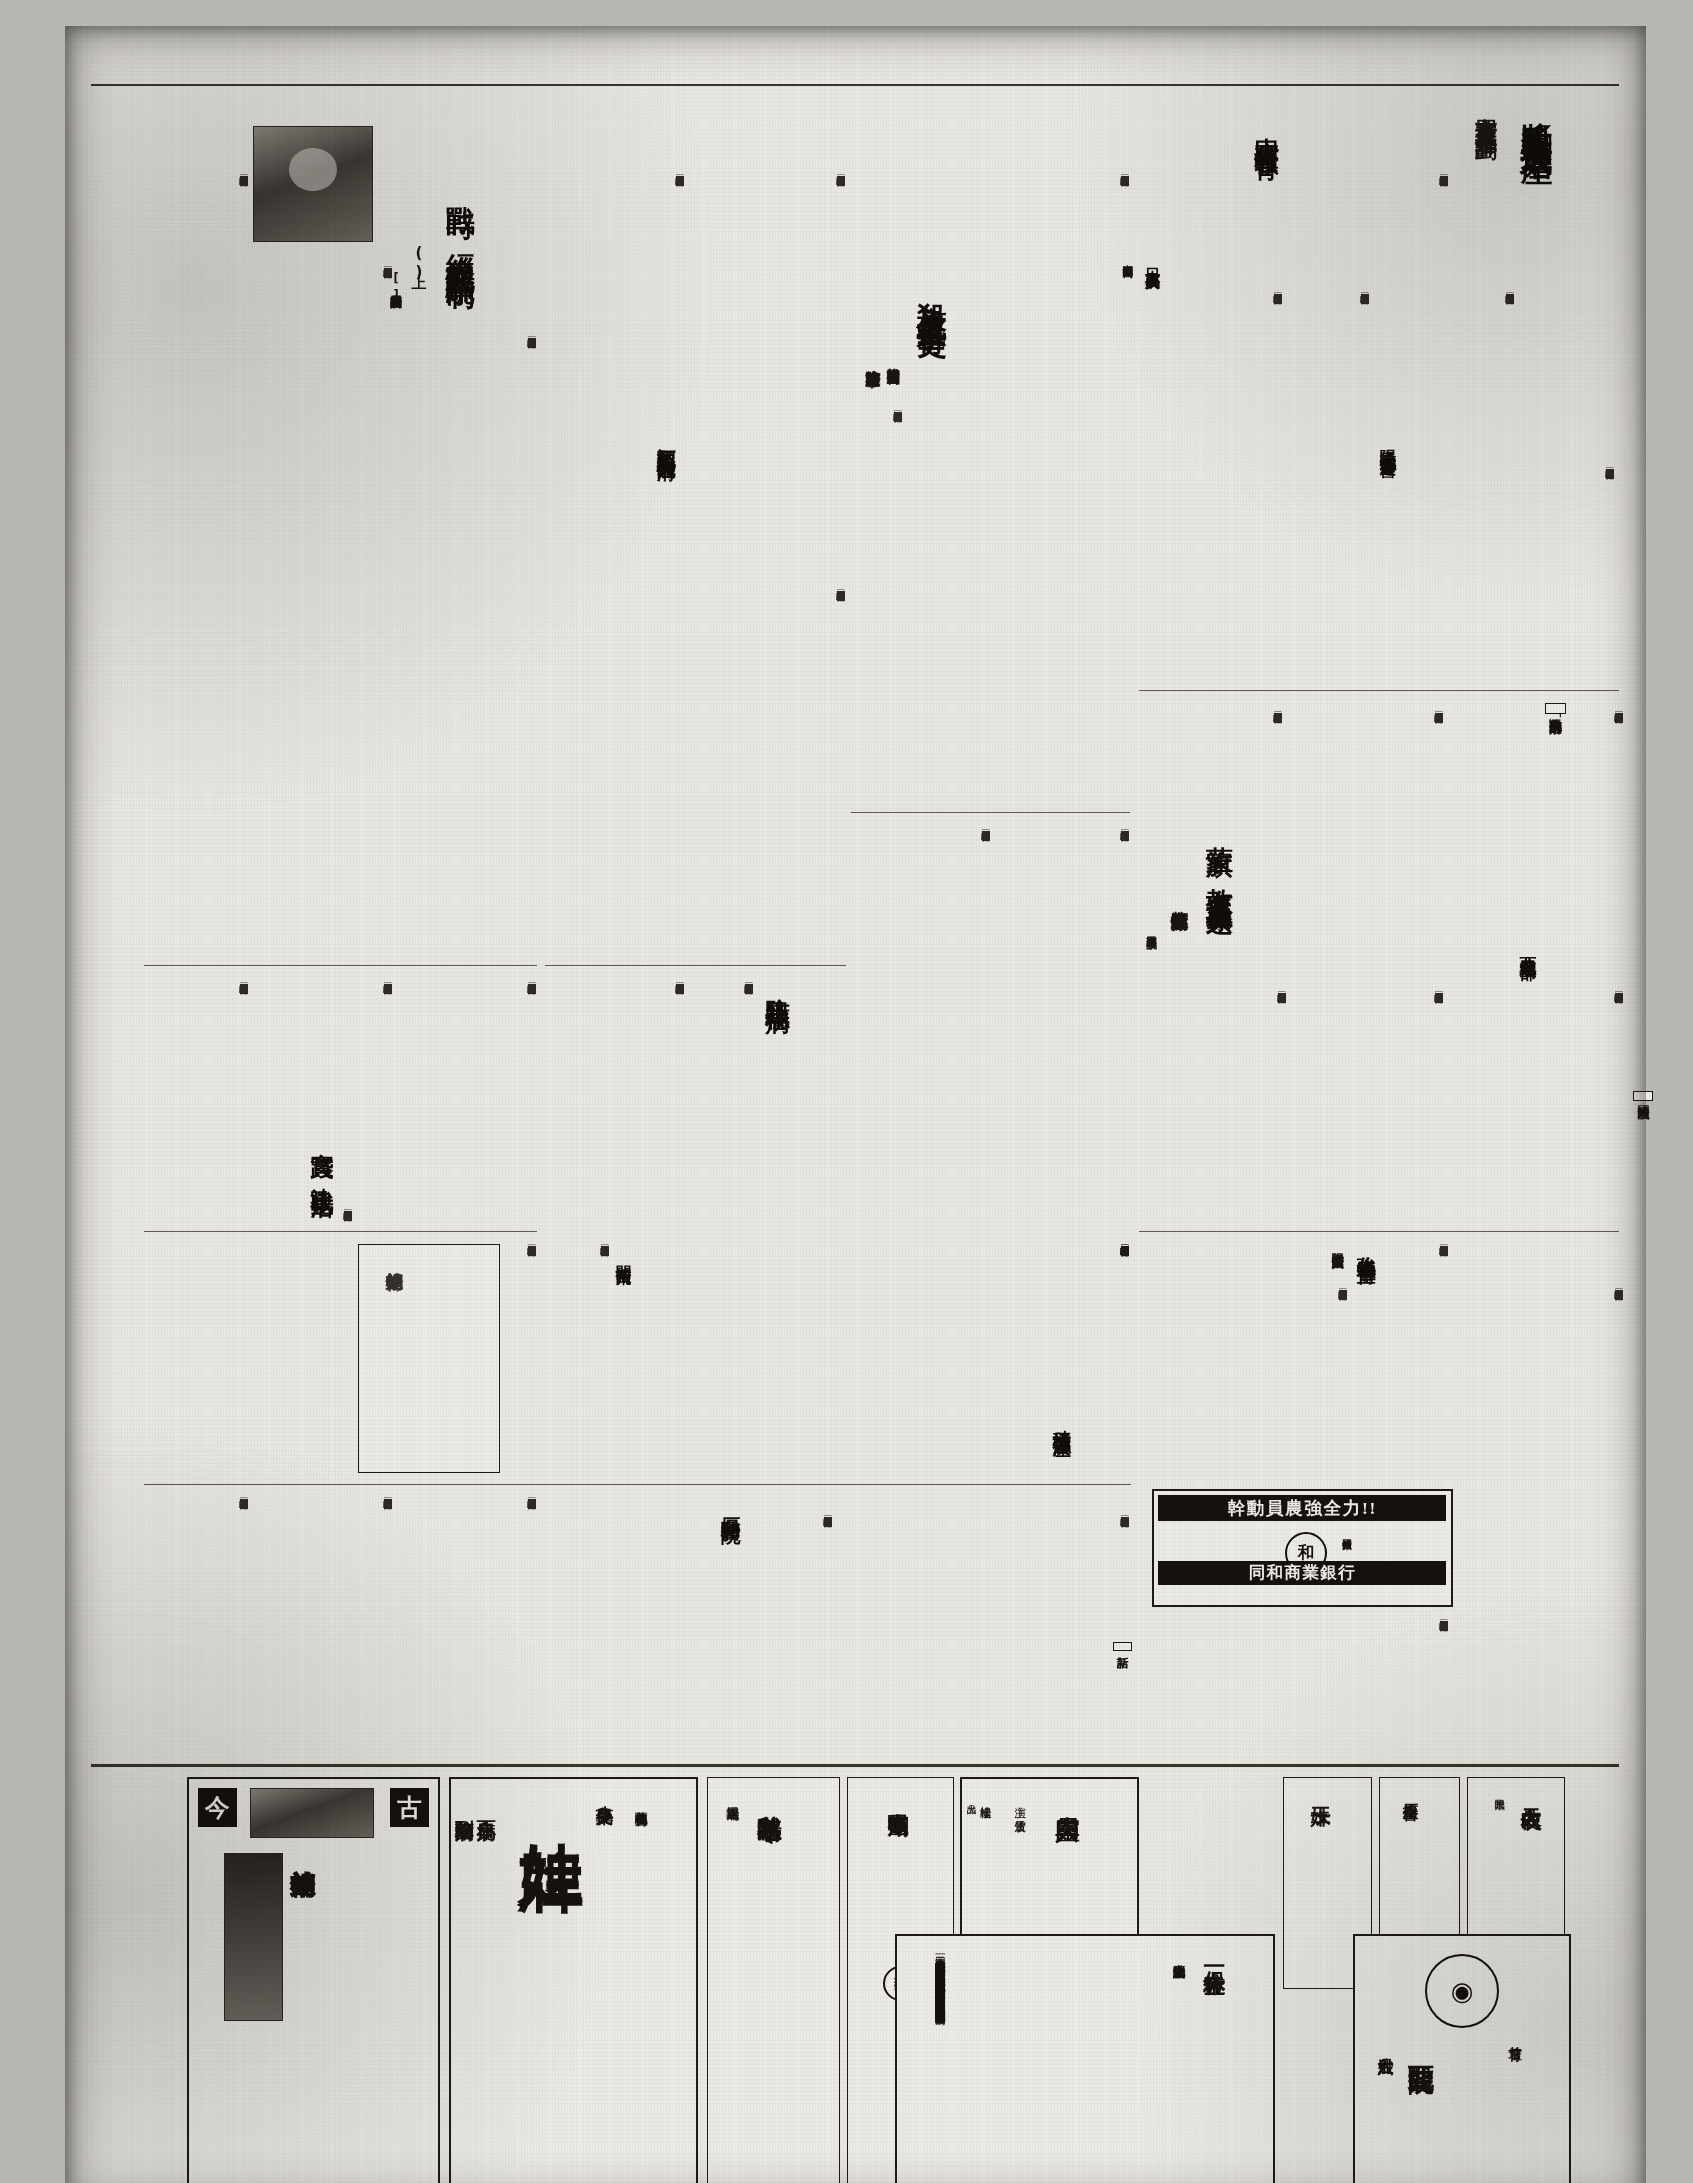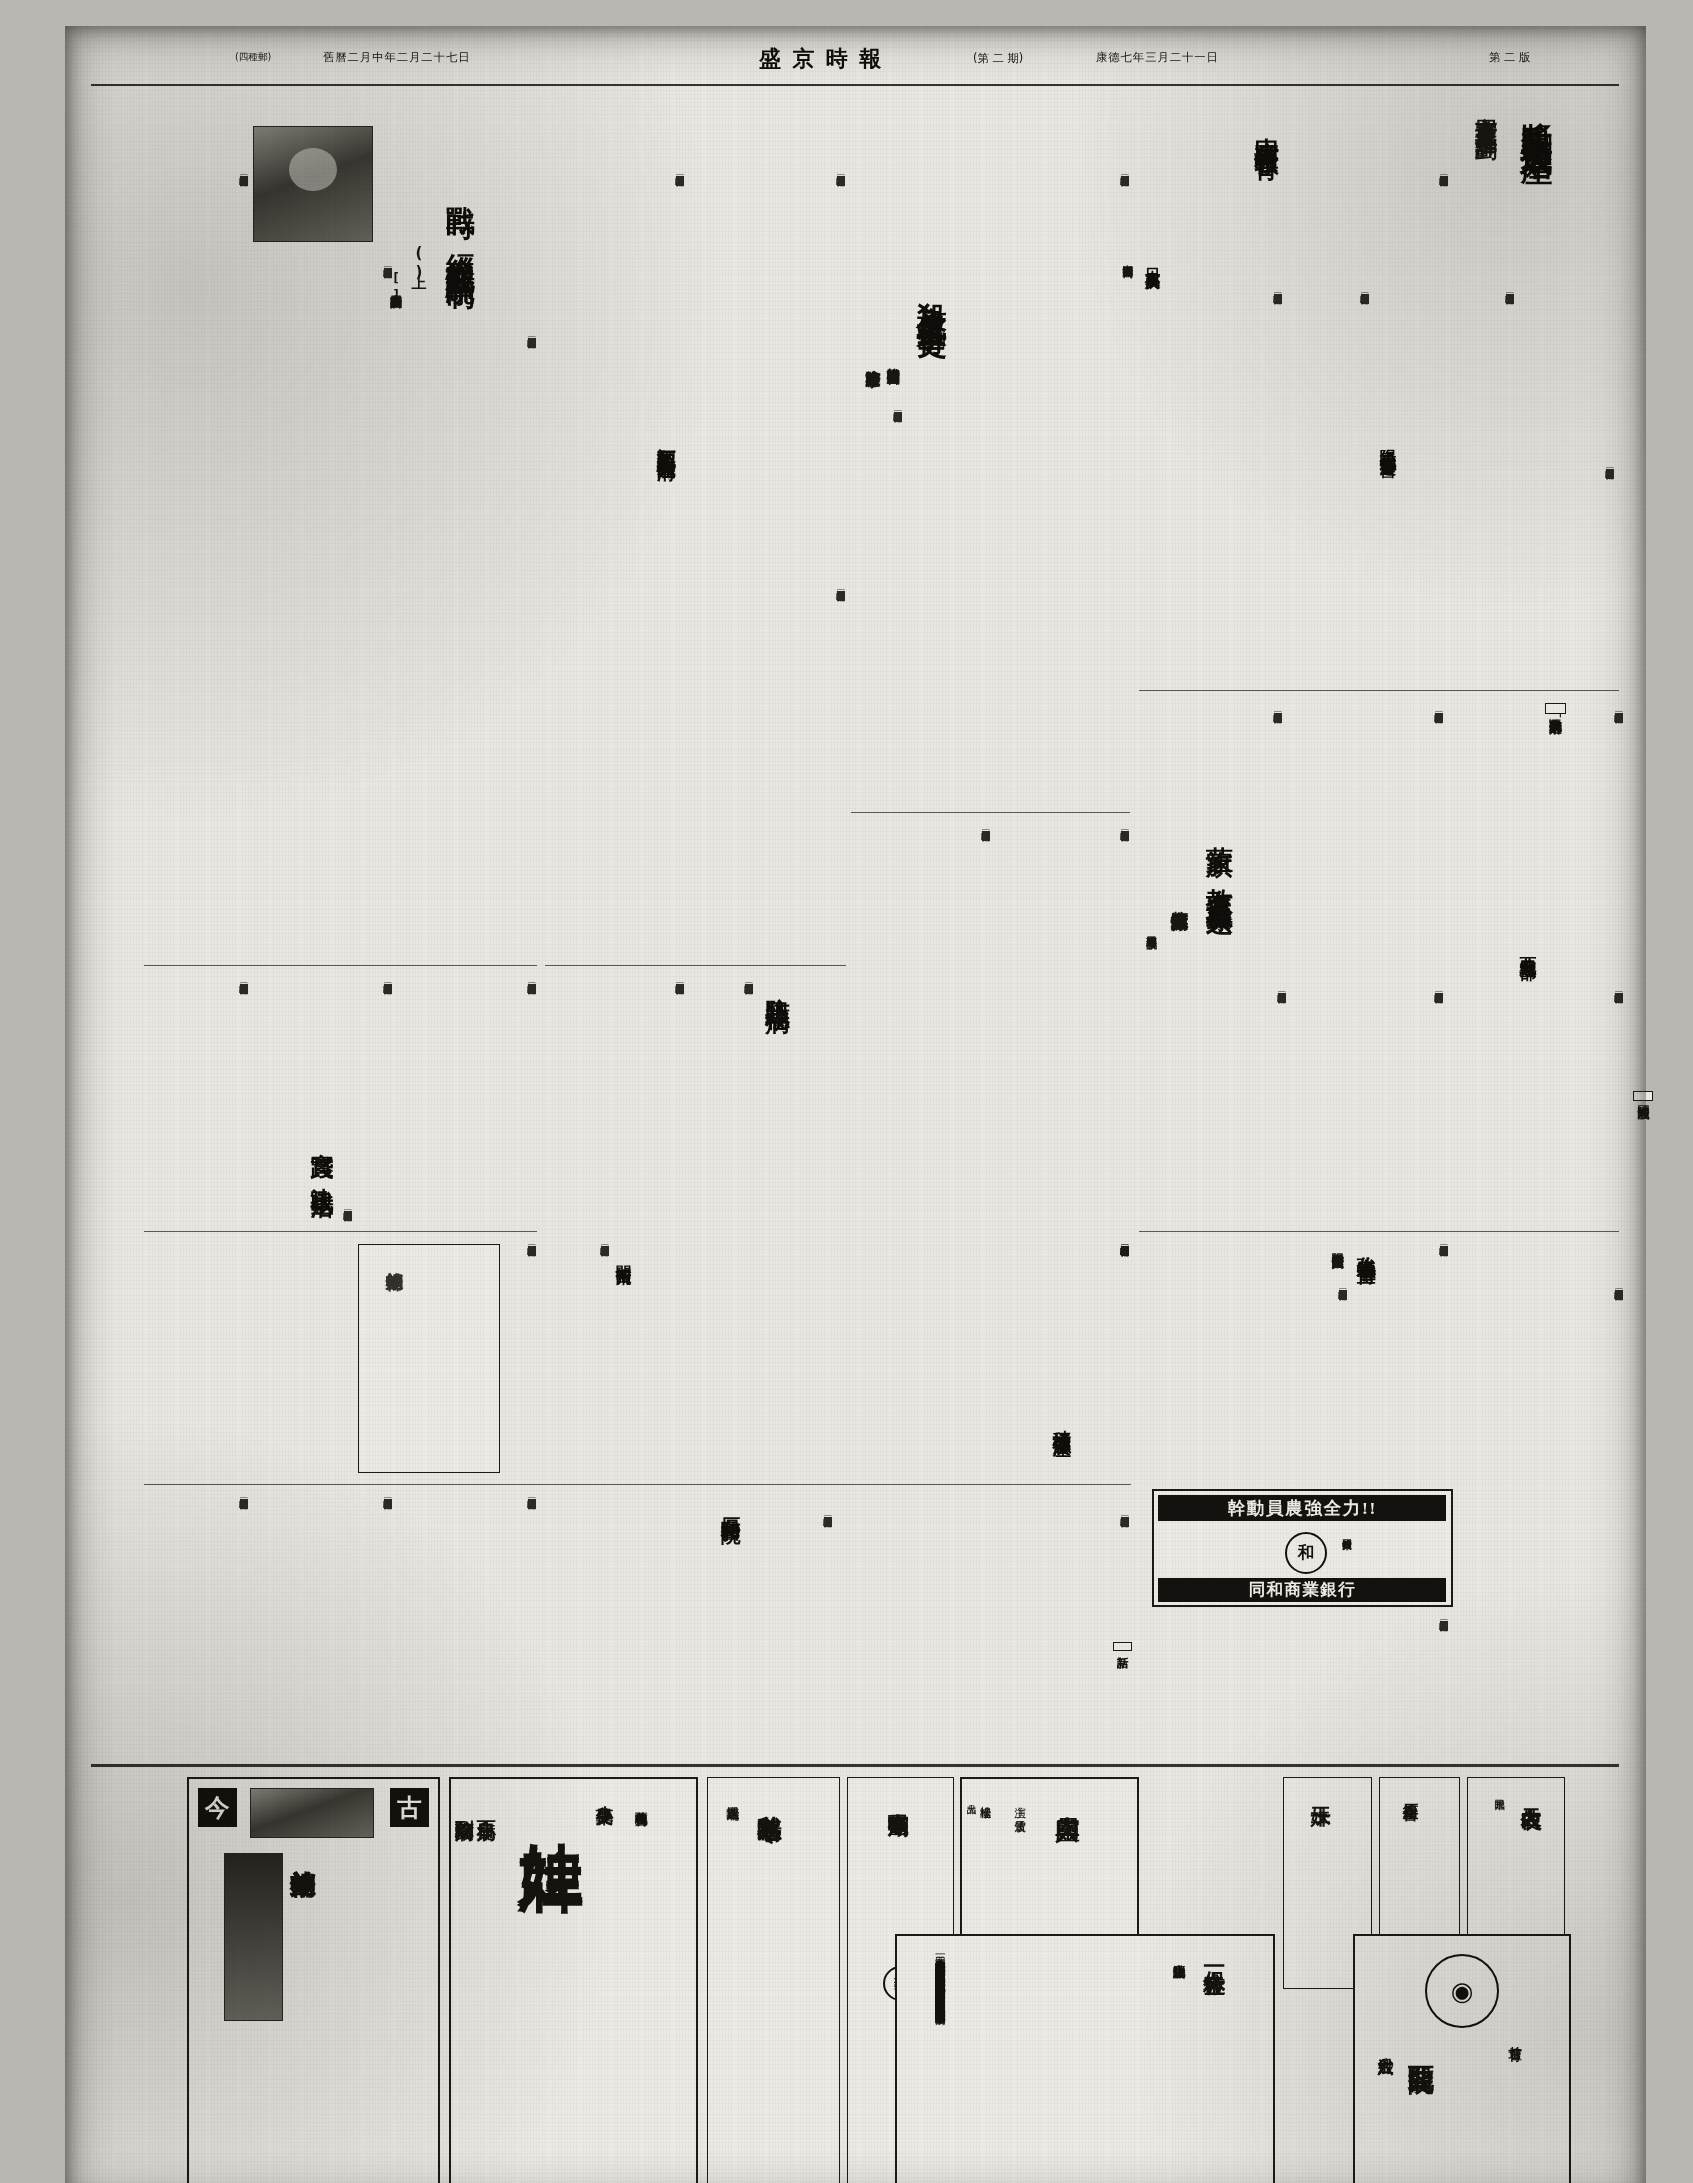--- a/index.html
+++ b/index.html
@@ -193,28 +193,20 @@
     color: #14110e;
     background: #eceae4;
   }
 </style>
 </head>
 <body>
 
 <div class="page">
   <div class="paper">
 
-    <div class="masthead">
-      <div class="corner-left">(四種郵)</div>
-      <div class="date-left">舊曆二月中年二月二十七日</div>
-      <div class="title">盛京時報</div>
-      <div class="issue">(第 二 期)</div>
-      <div class="date-right">康德七年三月二十一日</div>
-      <div class="page-no">第 二 版</div>
-    </div>
 
     <div class="rule" style="left:26px; top:58px; width:1528px; height:2.2px;"></div>
 
     <div class="headline v" style="left:1454px; top:70px; font-size:32px; letter-spacing:4.4px;">獎勵農耕達成增產</div>
     <div class="sub v" style="left:1410px; top:73px; font-size:22px; letter-spacing:2.6px;">市署實業處推進計劃</div>
 
     <div class="headline v" style="left:1188px; top:92px; font-size:24.5px; letter-spacing:2.6px;">大同省整頓教育</div>
 
     <div class="headline v" style="left:1079px; top:229px; font-size:15.7px; letter-spacing:1.7px;">日本寫眞展</div>
     <div class="sub v" style="left:1057px; top:231px; font-size:10.5px;">在奉開滿洲國寫眞</div>
@@ -260,21 +252,21 @@
 
     <div class="adbox" style="left:293px; top:1218px; width:140px; height:227px;">
       <div class="v" style="position:absolute; left:26px; top:13px; font-size:17.5px; font-weight:bold; color:#14110e; opacity:0.85;">神效並暢銷</div>
     </div>
 
     <div class="vtag v" style="left:1048px; top:1616px; font-size:11.4px;">新話</div>
 
     <div class="adbox thick" style="left:1087px; top:1463px; width:297px; height:114px;">
       <div class="blackbar" style="left:4.4px; top:4.4px; width:288px; height:26px; font-size:17.5px; letter-spacing:1.7px;font-family:Liberation Serif, serif;">幹動員農強全力!!</div>
       <div class="circle-logo" style="left:131px; top:41px; width:38px; height:38px; font-size:16.6px;">和</div>
-      <div class="blackbar" style="left:4.4px; top:87px; width:288px; height:24px; font-size:16.6px; letter-spacing:1.3px;font-family:Liberation Mono, monospace;">同和商業銀行</div>
+      <div class="blackbar" style="left:4.4px; top:70px; width:288px; height:24px; font-size:16.6px; letter-spacing:1.3px;font-family:Liberation Mono, monospace;">同和商業銀行</div>
       <div class="v" style="position:absolute; left:188px; top:41px; font-size:9.6px; font-weight:bold;">國策銀行</div>
     </div>
 
     <div class="rule" style="left:26px; top:1738px; width:1528px; height:2.6px;"></div>
 
     <div class="adbox thick" style="left:384px; top:1751px; width:245px; height:445px;">
       <div class="v" style="position:absolute; left:144px; top:13px; font-size:17.5px; font-weight:bold;">小兒良藥</div>
       <div class="v" style="position:absolute; left:65px; top:13px; font-size:65px; font-weight:bold; letter-spacing:2.6px;">娃娃牌</div>
       <div class="v" style="position:absolute; left:26px; top:26px; font-size:19px; font-weight:bold;">小兒百病</div>
       <div class="v" style="position:absolute; left:4.4px; top:26px; font-size:19px; font-weight:bold;">藥到病除</div>

